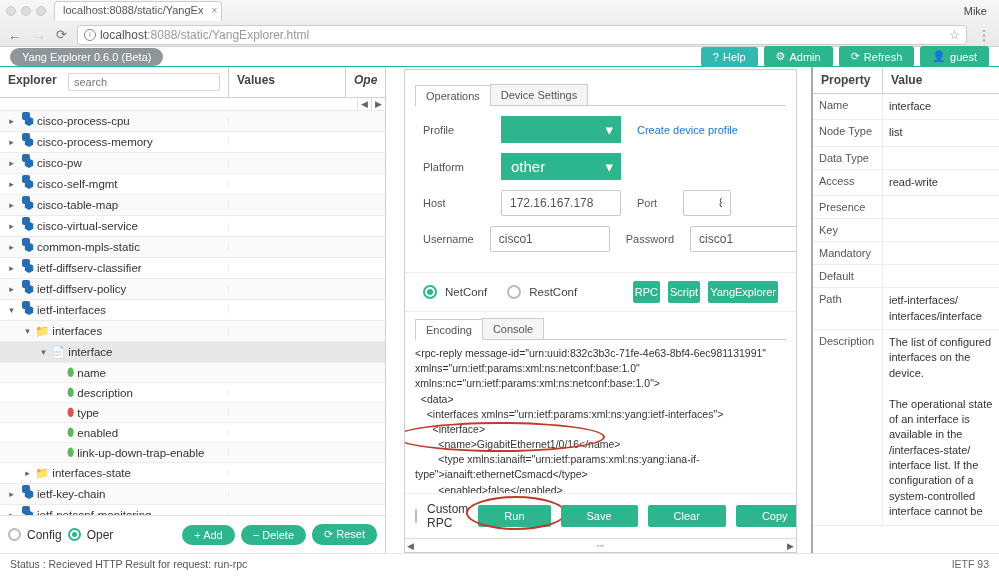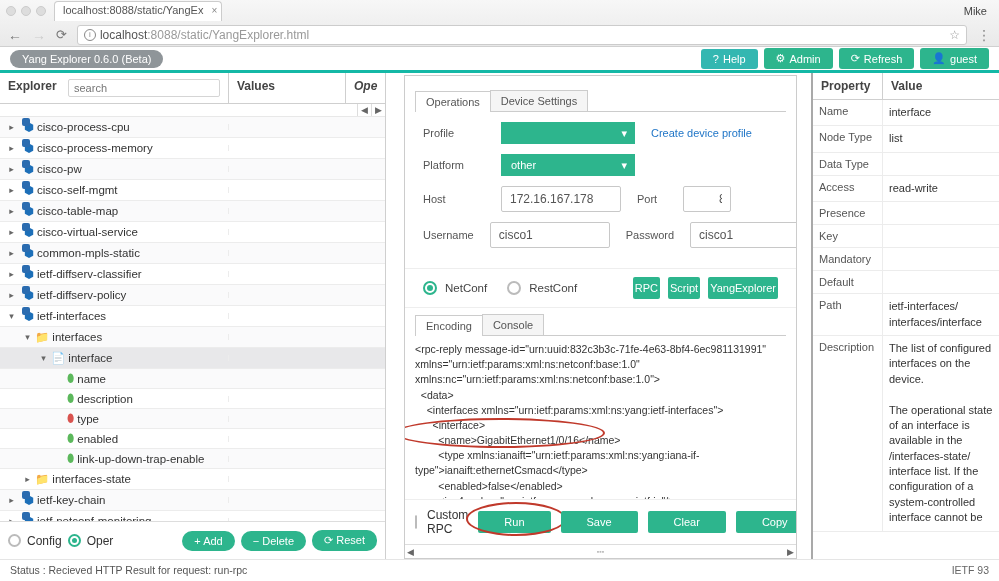--- a/index.html
+++ b/index.html
@@ -13,21 +13,21 @@
 .tab .close { position: absolute; right: 4px; top: 3px; font-size: 10px; color: #888; }
 .user-name { margin-left: auto; margin-right: 12px; font-size: 11px; color: #444; }
 .addr-row { height: 25px; display: flex; align-items: center; padding: 0 8px; gap: 10px; }
 .nav-arrow { color: #777; font-size: 14px; }
 .refresh-icn { color: #777; font-size: 13px; }
 .url-bar { flex: 1; height: 20px; border: 1px solid #ccc; border-radius: 3px; background: #fff; display: flex; align-items: center; padding: 0 6px; font-size: 12px; color: #555; }
 .info-i { width: 12px; height: 12px; border: 1px solid #888; border-radius: 50%; display: inline-flex; align-items: center; justify-content: center; font-size: 8px; margin-right: 4px; color: #888; }
 .star { color: #999; margin-left: auto; }
 .menu-dots { color: #888; font-size: 14px; }
 
-.app-header { height: 26px; background: #fff; border-bottom: 3px solid #14b8a6; display: flex; align-items: center; padding: 0 10px; gap: 6px; }
+.app-header { height: 20px; background: #fff; border-bottom: 1px solid #14b8a6; display: flex; align-items: center; padding: 0 10px; gap: 6px; }
 .app-badge { background: #8f9599; color: #fff; border-radius: 9px; padding: 3px 12px; font-size: 11px; }
 .hdr-spacer { flex: 1; }
 .hdr-btn { color: #fff; border: none; border-radius: 3px; padding: 4px 12px; font-size: 11px; display: inline-flex; align-items: center; gap: 4px; cursor: pointer; }
 .cyan { background: #33b7b1; }
 .green { background: #2db58d; }
 
 .main { display: flex; height: 486px; }
 .left-pane { width: 386px; border-right: 1px solid #cfcfcf; display: flex; flex-direction: column; }
 .left-head { display: flex; border-bottom: 1px solid #cfcfcf; }
 .eh-cell { padding: 6px 8px; font-size: 12px; color: #444; font-weight: 600; }
@@ -61,21 +61,21 @@
 .pill-btn { color: #fff; border: none; border-radius: 10px; padding: 4px 12px; font-size: 11px; background: #2db58d; cursor: pointer; }
 
 .center-pane { flex: 1; padding: 0 14px 0 18px; overflow: hidden; display: flex; flex-direction: column; }
 .center-scroll { border: 1px solid #ccc; margin-top: 2px; display: flex; flex-direction: column; flex: 1; overflow: hidden; }
 .tabset { display: flex; border-bottom: 1px solid #ccc; margin: 14px 10px 0 10px; }
 .tabset .tabi { border: 1px solid #ccc; border-bottom: none; padding: 4px 10px; font-size: 11px; background: #f5f5f5; color: #555; margin-right: -1px; cursor: pointer; }
 .tabset .tabi.active { background: #fff; position: relative; top: 1px; }
 .form { padding: 10px 18px; }
 .frow { display: flex; align-items: center; margin-bottom: 10px; gap: 16px; }
 .flabel { width: 62px; font-size: 11px; color: #555; }
-.sel { background: #2db58d; color: #fff; border: none; padding: 5px 30px 5px 10px; font-size: 11px; position: relative; width: 134px; text-align: left; }
+.sel { background: #2db58d; color: #fff; border: none; padding: 5px 30px 5px 10px; font-size: 15px; position: relative; width: 120px; text-align: left; }
 .sel::after { content: "▾"; position: absolute; right: 8px; }
 .link { color: #2176c7; font-size: 11px; text-decoration: none; }
 .tin { border: 1px solid #c8c8c8; border-radius: 2px; padding: 5px 8px; font-size: 12px; color: #555; width: 120px; }
 .tin.sm { width: 48px; padding-left: 35px; }
 
 .proto-row { display: flex; align-items: center; padding: 8px 18px; gap: 8px; border-top: 1px solid #eee; border-bottom: 1px solid #eee; }
 .r2 { width: 14px; height: 14px; border: 2px solid #2db58d; border-radius: 50%; display: inline-flex; align-items: center; justify-content: center; }
 .r2.on::after { content: ""; width: 6px; height: 6px; background: #2db58d; border-radius: 50%; }
 .r2.off { border-color: #bbb; }
 .proto-row .plabel { font-size: 11.5px; color: #444; margin-right: 12px; }

